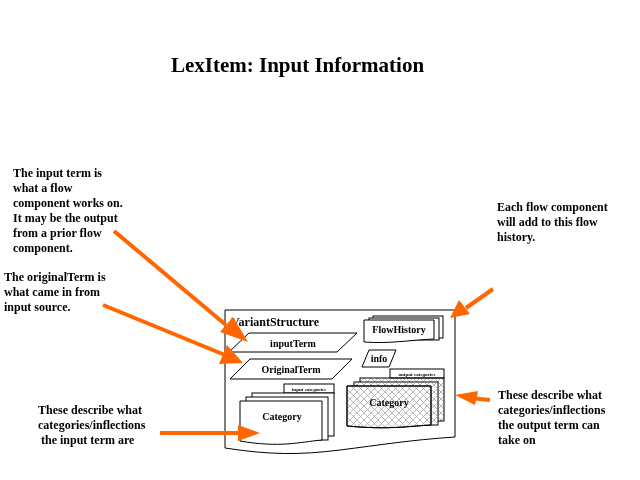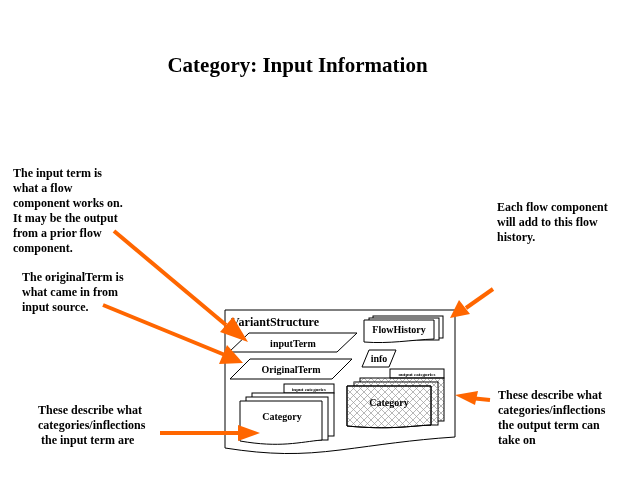--- a/index.html
+++ b/index.html
@@ -7,29 +7,29 @@
          font-family: "Liberation Serif", "DejaVu Serif", serif; color: #000; }
   .title { position: absolute; left: 0; width: 595px; top: 53px; text-align: center;
            font-size: 21px; font-weight: bold; }
   .note { position: absolute; font-size: 12px; font-weight: bold; line-height: 15px; white-space: pre; }
   svg.diagram { position: absolute; left: 0; top: 0; }
   svg text { font-family: "Liberation Serif", "DejaVu Serif", serif; font-weight: bold; }
 </style>
 </head>
 <body>
 
-<div class="title">Category: Input Information</div>
+<div class="title">LexItem: Input Information</div>
 
 <div class="note" style="left:13px; top:166px;">The input term is
 what a flow
 component works on.
 It may be the output
 from a prior flow
 component.</div>
-<div class="note" style="left:22px; top:270px;font-family:Liberation Serif, serif;">The originalTerm is
+<div class="note" style="left:4px; top:270px;font-family:Liberation Serif, serif;">The originalTerm is
 what came in from
 input source.</div>
 <div class="note" style="left:497px; top:200px;">Each flow component
 will add to this flow
 history.</div>
 <div class="note" style="left:38px; top:403px;">These describe what
 categories/inflections
  the input term are</div>
 <div class="note" style="left:498px; top:388px;">These describe what
 categories/inflections

